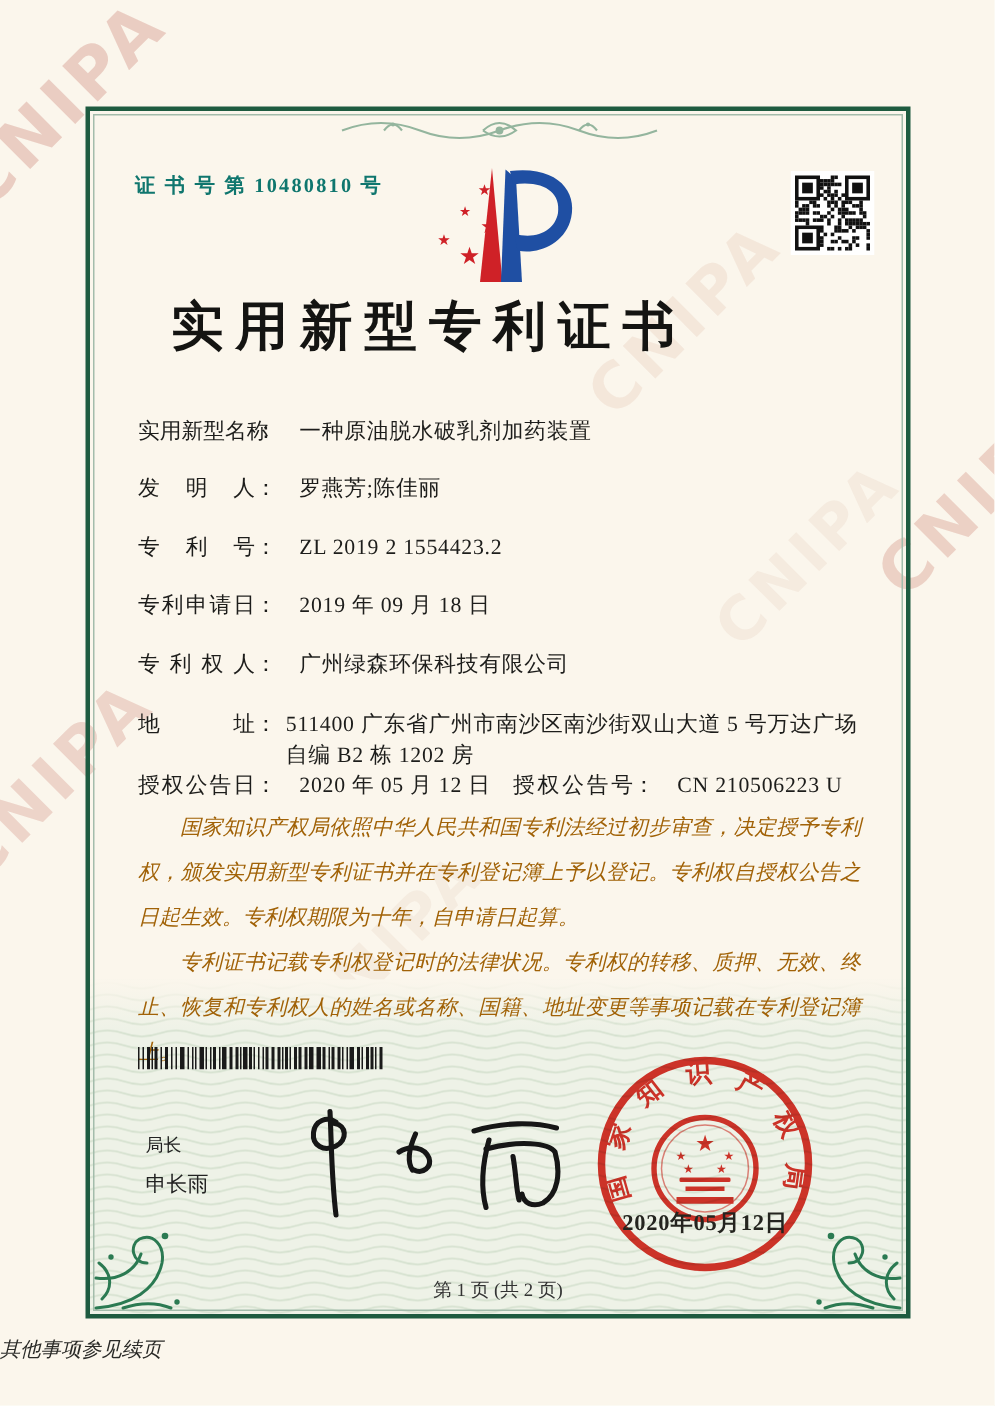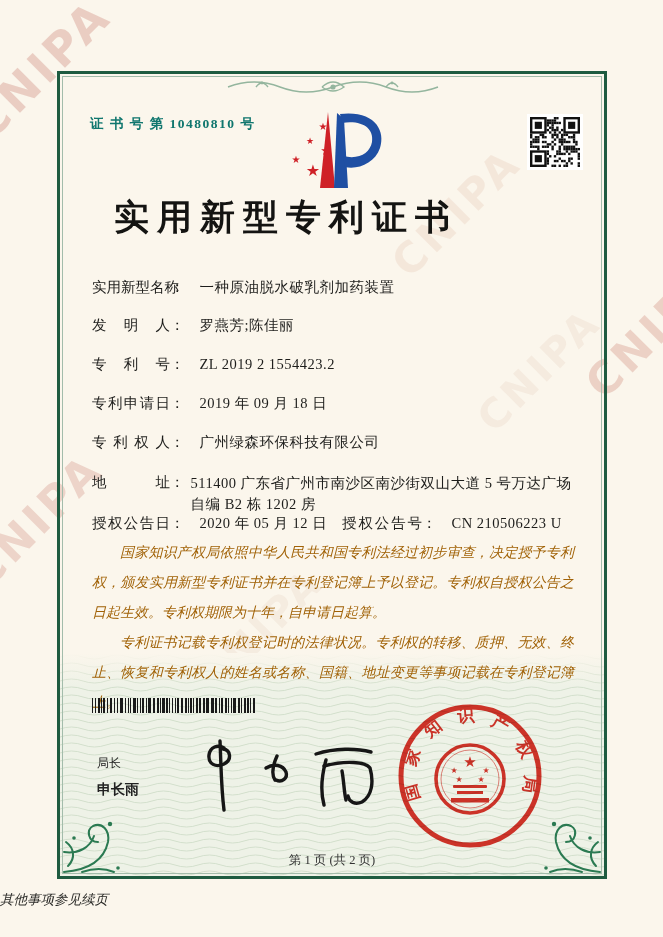--- a/index.html
+++ b/index.html
@@ -28,21 +28,21 @@
   .addrblock{display:inline-block;vertical-align:top;margin-left:6px;letter-spacing:0.5px;
              white-space:normal;width:410px;line-height:21px;}
   
   .legal{left:92px;top:538px;width:482px;font-size:14px;line-height:30px;font-style:italic;
          text-align:justify;color:#a16207;}
   .legal p{margin:0;text-indent:2em;}
   
   .stitle{left:97px;top:755px;font-family:"Liberation Sans","DejaVu Sans",sans-serif;
           font-size:12px;color:#222;}
   .sname{left:97px;top:781px;font-family:"Liberation Sans","DejaVu Sans",sans-serif;
-         font-size:14px;color:#222;font-weight:bold;}
+         font-size:14px;color:#222;}
   .sealdate{left:399px;top:806px;width:142px;text-align:center;font-size:15px;font-weight:600;
             color:#24241f;letter-spacing:0.5px;}
   .pageinfo{left:57px;top:852px;width:550px;text-align:center;font-size:12.5px;color:#333;}
   .footnote{left:0;top:891px;width:663px;text-align:left;font-size:13.5px;font-style:italic;color:#2a2a27;}
   .fade{left:60px;top:653px;width:544px;height:34px;
         background:linear-gradient(#fbf6ec,rgba(251,246,236,0));}
   svg{display:block;}
 </style>
 </head>
 <body>
@@ -445,18 +445,19 @@
           <text transform="translate(22.1,91.2) rotate(-106)" text-anchor="middle">国</text>
           <text transform="translate(22.7,59.0) rotate(-72)" text-anchor="middle">家</text>
           <text transform="translate(41.1,32.7) rotate(-38)" text-anchor="middle">知</text>
           <text transform="translate(71.2,21.1) rotate(-4)" text-anchor="middle">识</text>
           <text transform="translate(102.5,28.4) rotate(30)" text-anchor="middle">产</text>
           <text transform="translate(124.4,51.9) rotate(64)" text-anchor="middle">权</text>
           <text transform="translate(129.5,83.7) rotate(98)" text-anchor="middle">局</text>
         </g>
     </svg>
   </div>
+  <div class="abs sealdate">2020年05月12日</div>
 
   <div class="abs pageinfo">第 1 页 (共 2 页)</div>
 
   <div class="abs footnote">其他事项参见续页</div>
 
 </div>
 
 </body></html>

